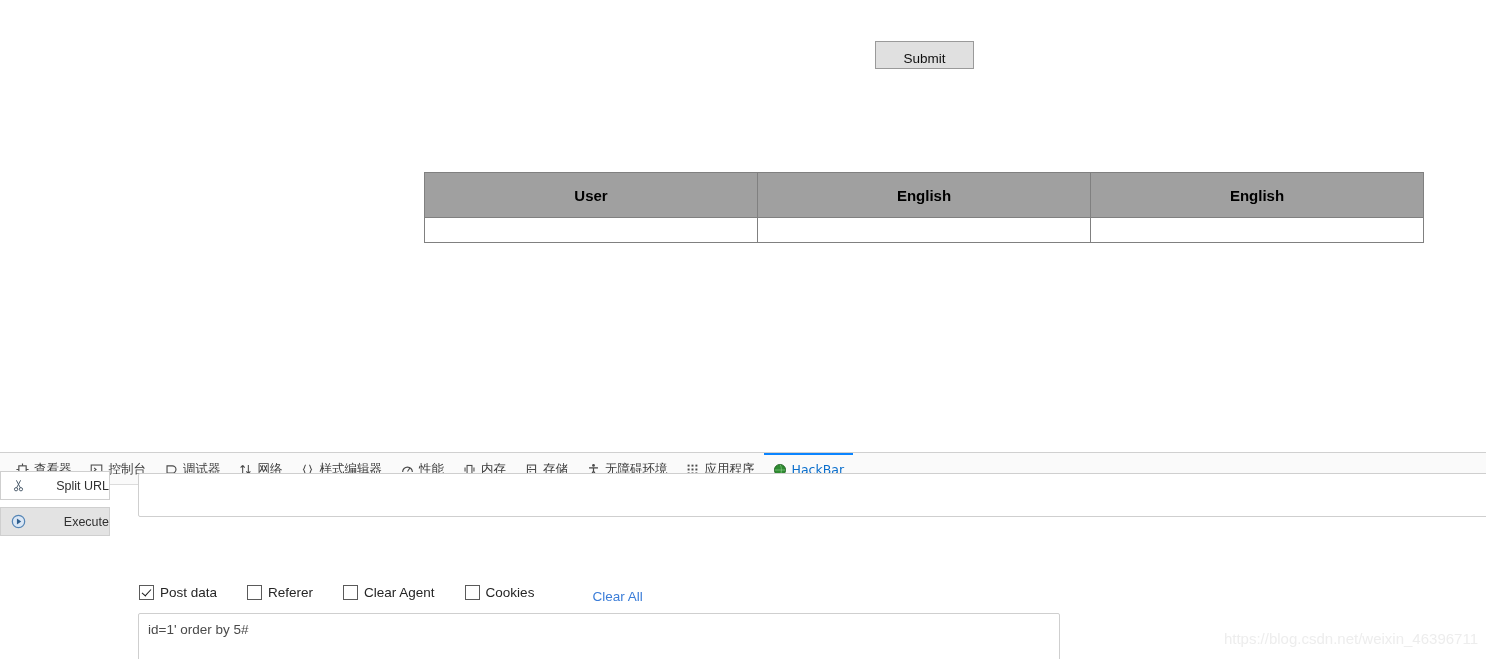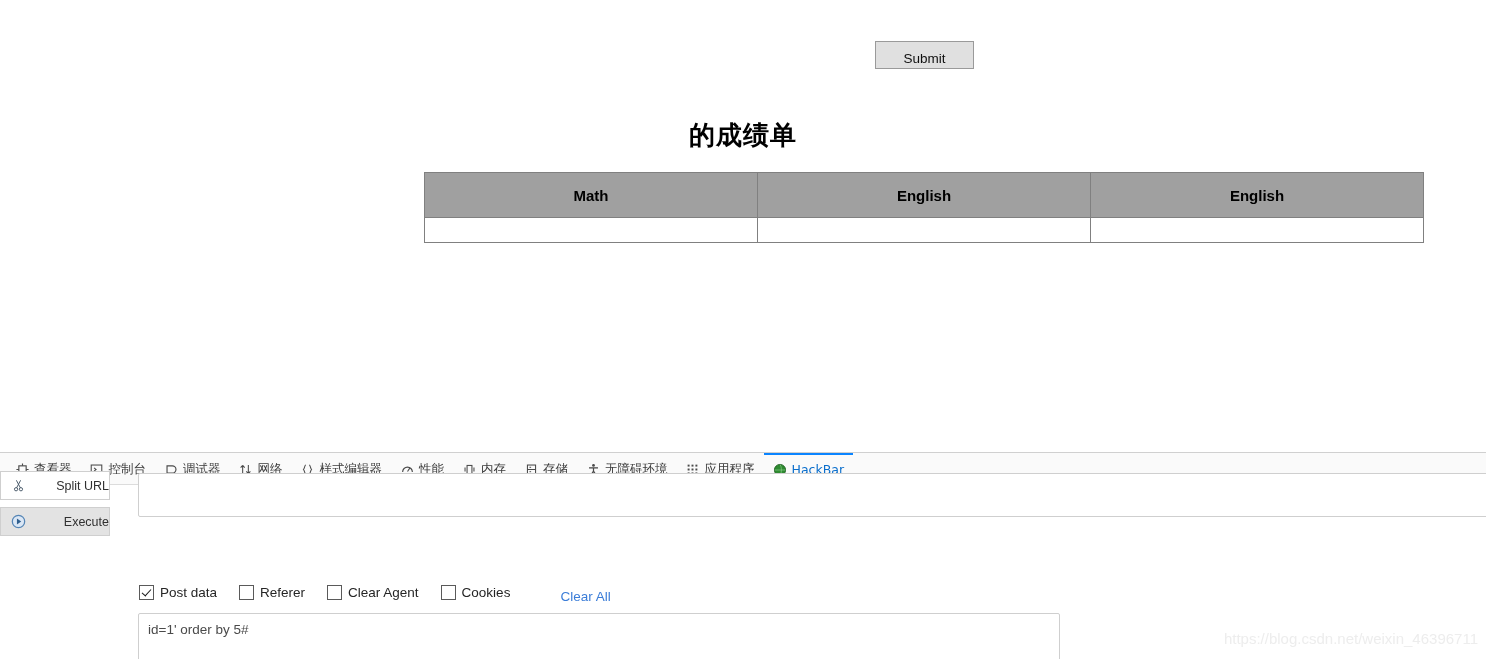--- a/index.html
+++ b/index.html
@@ -190,21 +190,21 @@
     font-family: "Liberation Sans", sans-serif;
     overflow: hidden;
   }
 
   .hb-options {
     position: absolute;
     left: 139px;
     top: 96px;
     display: flex;
     align-items: center;
-    gap: 0;
+    gap: 8px;
     font-size: 13.5px;
     color: #252525;
   }
   .hb-opt {
     display: flex;
     align-items: center;
     gap: 6px;
     margin-right: 22px;
     cursor: pointer;
     white-space: nowrap;
@@ -269,26 +269,25 @@
     user-select: none;
   }
 </style>
 </head>
 <body>
 
 <div class="page-area">
 
   <button class="submit-btn">Submit</button>
 
-  <div class="report-title">的成绩单</div>
 
   <table class="score-table">
     <thead>
       <tr>
-        <th>Math</th>
+        <th>User</th>
         <th>English</th>
         <th>English</th>
       </tr>
     </thead>
     <tbody>
       <tr>
         <td></td>
         <td></td>
         <td></td>
       </tr>

